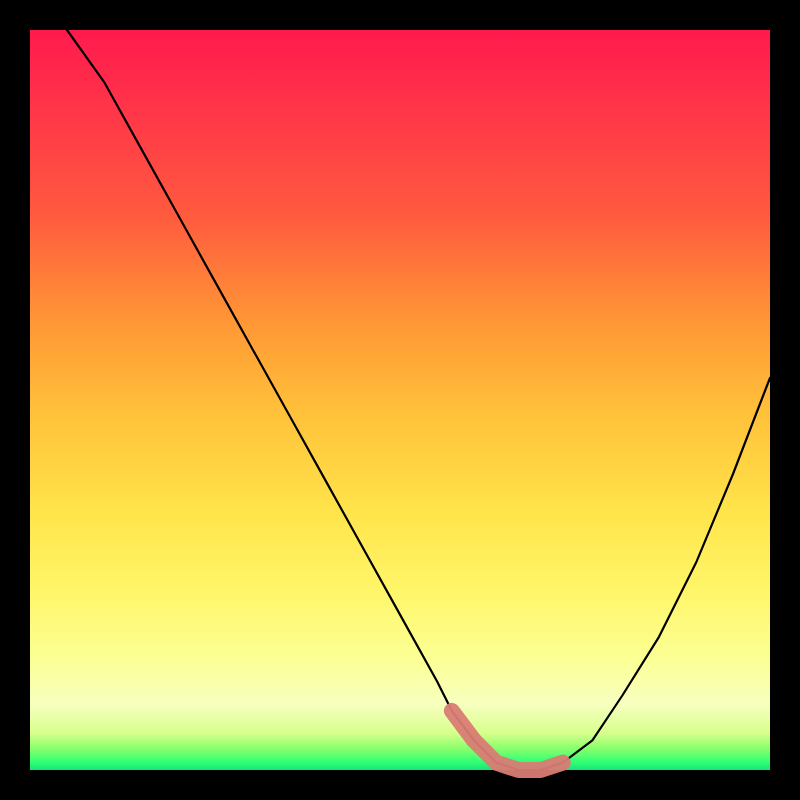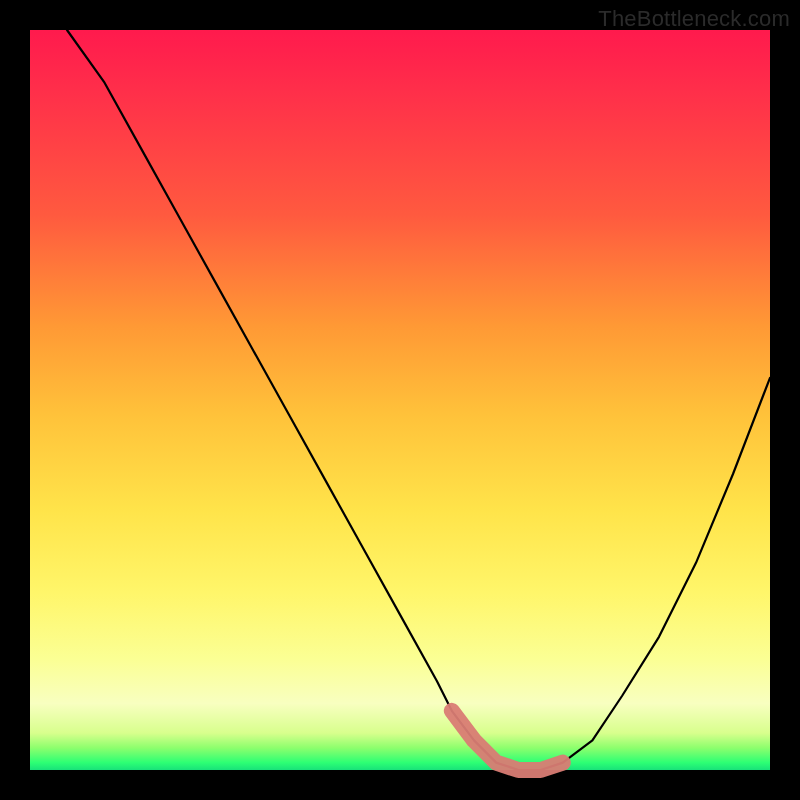--- a/index.html
+++ b/index.html
@@ -66,14 +66,13 @@
 
 <div class="frame">
 
   <div class="plot-area"></div>
 
   <svg class="curve" viewBox="0 0 740 740">
     <path id="curve-path" fill="none" stroke="#000" stroke-width="2.2" stroke-linecap="round" stroke-linejoin="round" d="M37.0 0.0 L74.0 51.8 L111.0 118.4 L148.0 185.0 L185.0 251.6 L222.0 318.2 L259.0 384.8 L296.0 451.4 L333.0 518.0 L370.0 584.6 L407.0 651.2 L421.8 680.8 L444.0 710.4 L466.2 732.6 L488.4 740.0 L510.6 740.0 L532.8 732.6 L562.4 710.4 L592.0 666.0 L629.0 606.8 L666.0 532.8 L703.0 444.0 L740.0 347.8"></path>
     <path id="marker-path" fill="none" stroke="#d97c74" stroke-width="16" stroke-linecap="round" stroke-linejoin="round" opacity="0.95" d="M421.8 680.8 L444.0 710.4 L466.2 732.6 L488.4 740.0 L510.6 740.0 L532.8 732.6"></path>
   </svg>
 
-  <div class="watermark">TheBottleneck.com</div>
 </div>
 
 </body></html>

